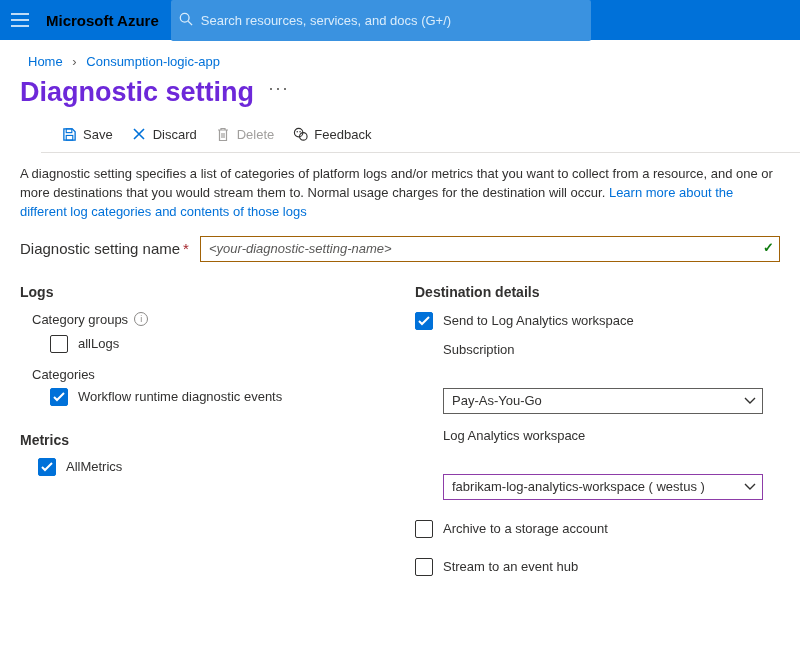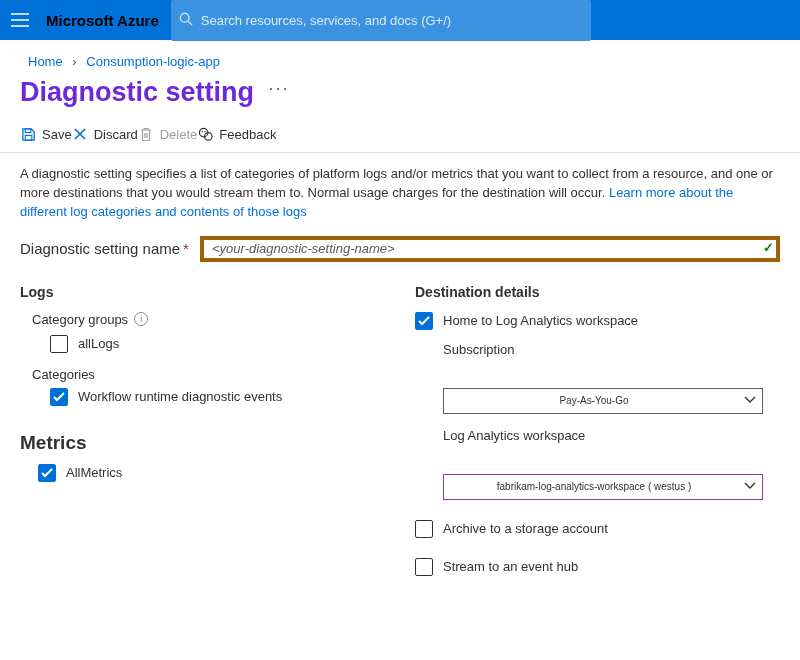--- a/index.html
+++ b/index.html
@@ -55,39 +55,40 @@
   
   .title-row {
     padding: 6px 20px 14px;
     display:flex; align-items:center; gap:14px;
   }
   .page-title { font-size:27px; font-weight:600; color:#6d28d9; }
   .title-more { color:#605e5c; font-size:18px; letter-spacing:1px; cursor:pointer; position:relative; top:-4px;}
 
   
   .toolbar {
-    display:flex; align-items:center; 
+    display:flex; align-items:center; gap:18px;
     padding: 4px 20px 10px;
     border-bottom:1px solid #e1dfdd;
+    margin-left:41px;
   }
   .tb-btn { display:flex; align-items:center; gap:6px; font-size:13px; cursor:pointer; color:#323130;}
   .tb-btn.disabled { color:#a19f9d; cursor:default; }
   .tb-icon { width:16px; height:16px; display:flex; align-items:center; justify-content:center; }
 
   
   .desc { padding: 12px 20px 4px; font-size:13px; color:#323130; line-height:1.45; }
   .desc a { color:#0071d9; text-decoration:none; cursor:pointer; }
 
   
   .name-row { display:flex; align-items:center; gap:10px; padding: 10px 20px 18px; }
   .name-label { font-size:15px; color:#323130; min-width:170px;}
   .req { color:#a4262c; margin-left:3px;}
   .name-input-wrap { flex:1; position:relative; }
   .name-input {
-    width:100%; height:26px; border:4px solid #a16207;
+    width:100%; height:26px; border:1px solid #a16207;
     padding:0 26px 0 8px; font-size:13px; font-style:italic; color:#5a5958;
     outline:none;
   }
   .name-check { position:absolute; right:6px; top:4px; color:#107c10; font-weight:bold; }
 
   
   .body-cols { display:flex; padding:0 20px; gap:30px; }
   .col { flex:1; }
   .section-h { font-size:14px; font-weight:600; margin:4px 0 12px; }
   .subhead { font-size:13px; color:#323130; margin:4px 0 8px; display:flex; align-items:center; gap:6px;}
@@ -102,27 +103,27 @@
   .cb.checked { background:#0071d9; border-color:#0071d9; color:#fff; }
   .cb svg { display:none; }
   .cb.checked svg { display:block; }
   .cb-label { font-size:13px; }
 
   .field-block { margin:10px 0 14px 28px; }
   .field-label { font-size:13px; margin-bottom:4px; }
   .select {
     width:100%; max-width:320px; height:26px;
     border:1px solid #605e5c; padding:0 26px 0 8px;
-    font-size:10px; display:flex; align-items:center; justify-content:center;
+    font-size:13px; display:flex; align-items:center; justify-content:flex-start;
     cursor:pointer; position:relative; background:#fff;margin-top:31px;
   }
   .select.highlight { border-color:#8d3da8; }
   .chev { position:absolute; right:6px; pointer-events:none; }
   .cat-sub { font-size:13px; margin:14px 0 6px; }
-  .metrics-h { font-size:19px; font-weight:600; margin:26px 0 10px; }
+  .metrics-h { font-size:14px; font-weight:600; margin:26px 0 10px; }
 
   .dest-cb { display:flex; align-items:center; gap:10px; margin:20px 0; }
   .dest-cb .cb { cursor:pointer; }
 </style>
 </head>
 <body>
 
 <div class="topbar">
   <div class="hamburger">
     <svg width="18" height="14" viewBox="0 0 18 14">
@@ -245,21 +246,21 @@
 
   <div class="col">
     <div class="section-h">Destination details</div>
 
     <div class="cb-row top">
       <div class="cb checked">
         <svg width="12" height="10" viewBox="0 0 12 10">
             <path d="M1 5l3 3 7-7" stroke="#fff" stroke-width="2" fill="none"></path>
           </svg>
       </div>
-      <span class="cb-label">Home to Log Analytics workspace</span>
+      <span class="cb-label">Send to Log Analytics workspace</span>
     </div>
 
     <div class="field-block">
       <div class="field-label">Subscription</div>
       <div class="select">
         <span>Pay-As-You-Go</span>
         <span class="chev">
           <svg width="12" height="8" viewBox="0 0 12 8">
               <path d="M1 1l5 5 5-5" fill="none" stroke="#323130" stroke-width="1.4"></path>
             </svg>

